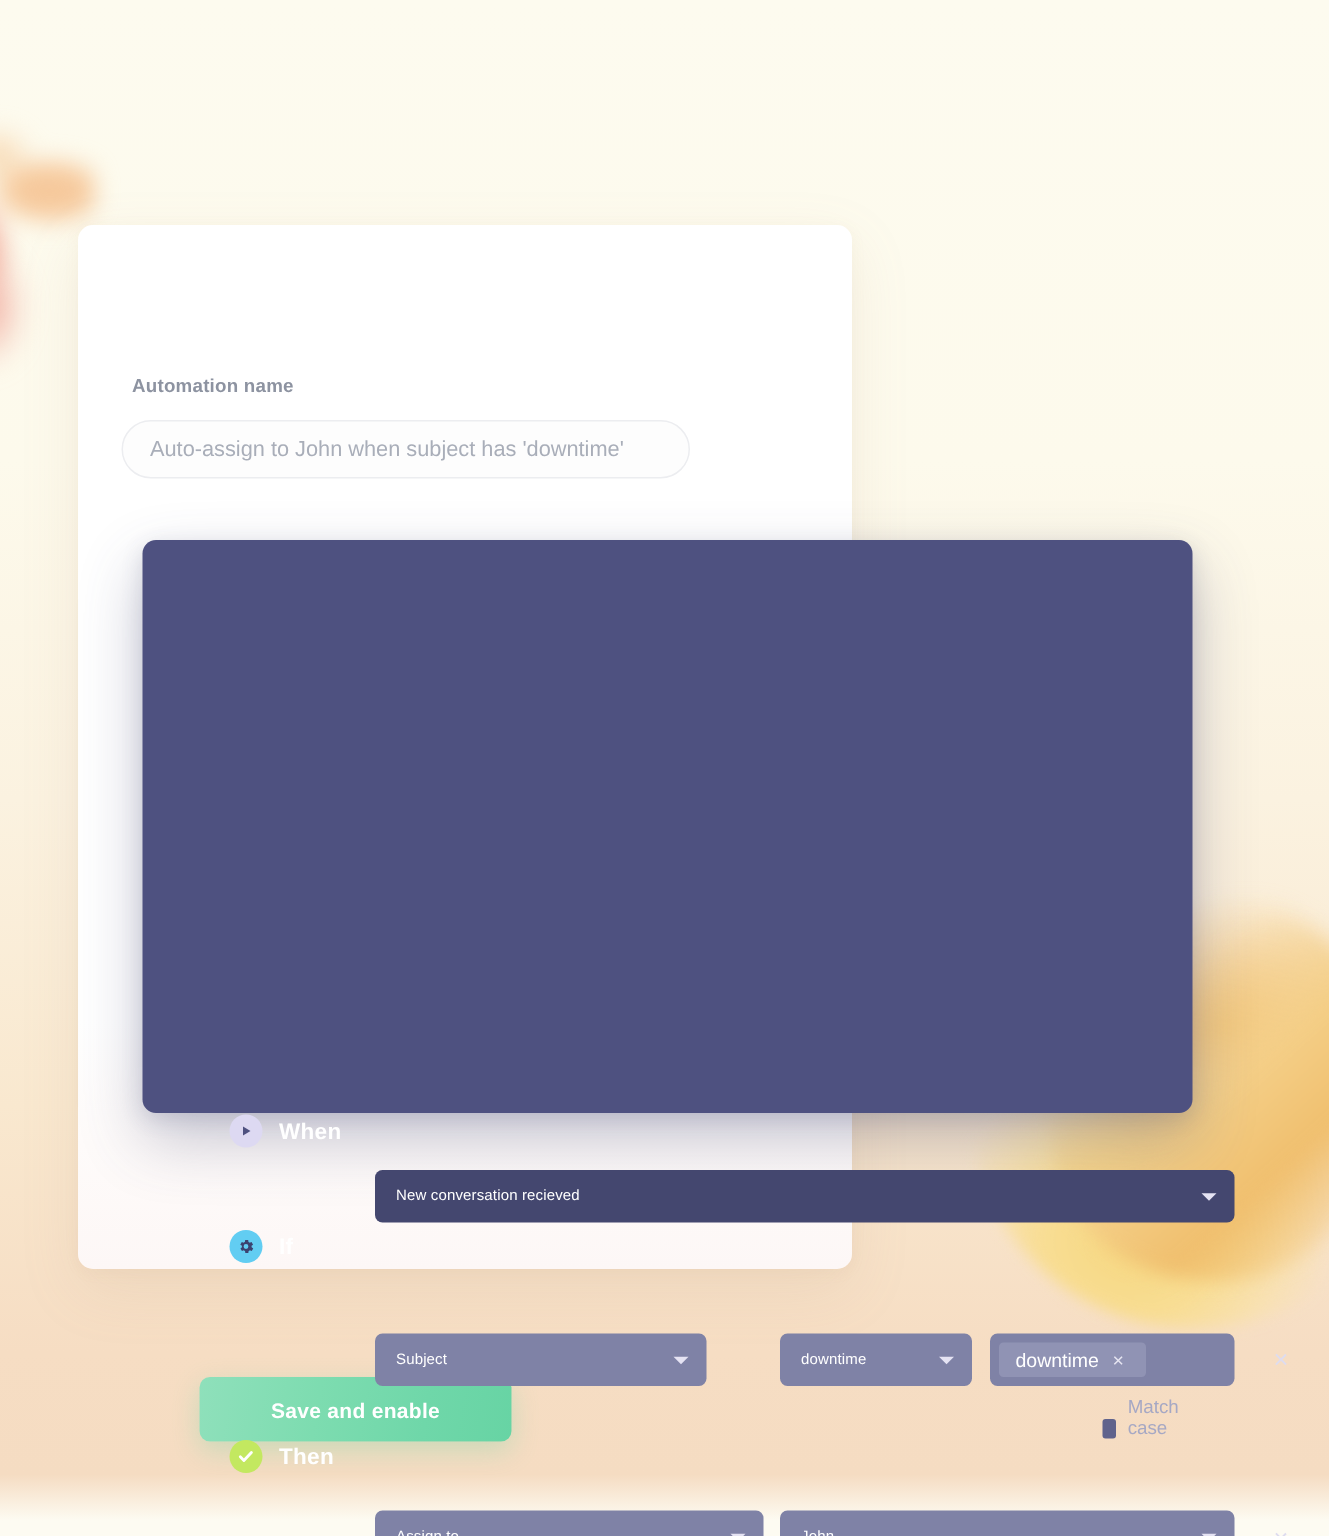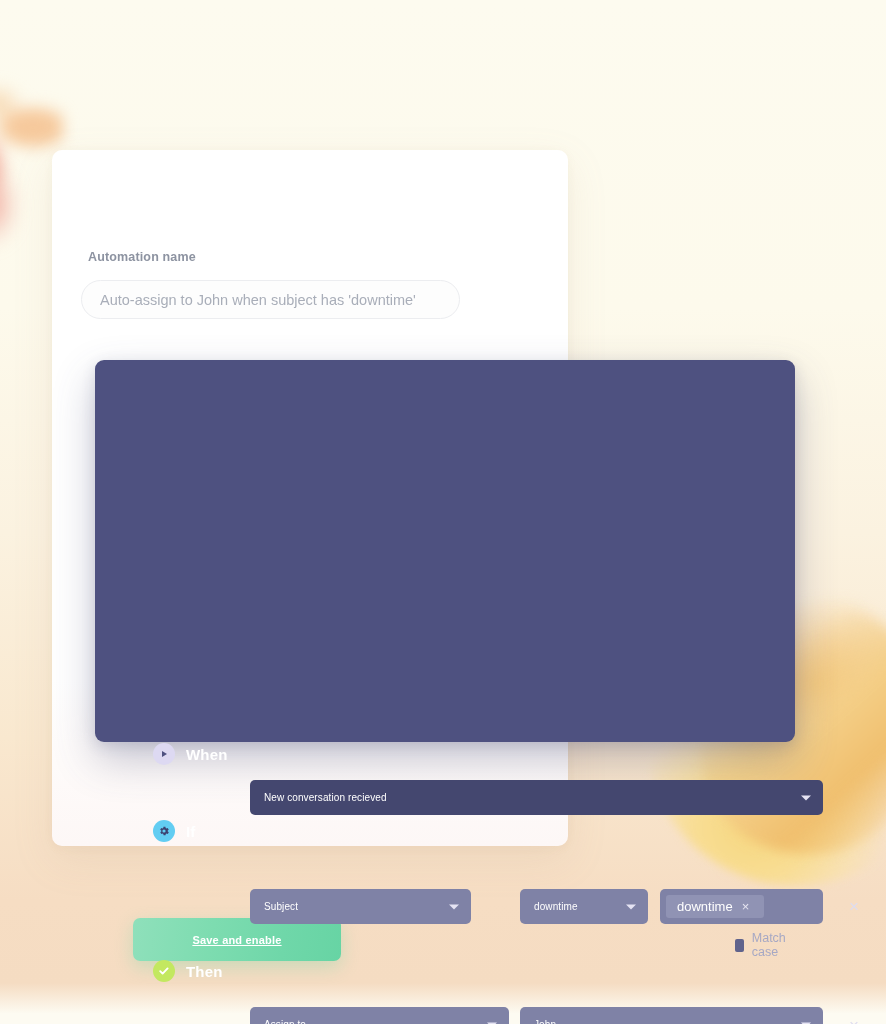--- a/index.html
+++ b/index.html
@@ -142,26 +142,25 @@
     position: absolute;
     left: 81px;
     top: 768px;
     width: 208px;
     height: 43px;
     border: none;
     border-radius: 7px;
     background: linear-gradient(100deg, #8fe0bb 0%, #7ddcb0 38%, #6fd7a9 72%, #67d4a4 100%);
     color: #ffffff;
     font-family: "Liberation Sans", sans-serif;
-    font-size: 11px;
+    font-size: 14px;
     font-weight: 700;
     letter-spacing: 0.2px;
     cursor: pointer;
     box-shadow: 0 6px 18px rgba(110,210,165,0.32);
-    text-decoration: underline;
   }
 
   
   .panel {
     position: absolute;
     left: 95px;
     top: 360px;
     width: 700px;
     height: 382px;
     border-radius: 9px;
@@ -270,21 +269,21 @@
     line-height: 1;
   }
   .del-cond   { left: 748px; top: 535px; }
   .del-action { left: 748px; top: 654px; }
 
   .matchcase {
     position: absolute;
     left: 640px;
     top: 571px;
     display: flex;
-    align-items: center;
+    align-items: flex-end;
     gap: 8px;
     cursor: pointer;
     user-select: none;
   }
   .mc-box {
     width: 13px;
     height: 13px;
     border-radius: 2px;
     background: #60638c;
   }

